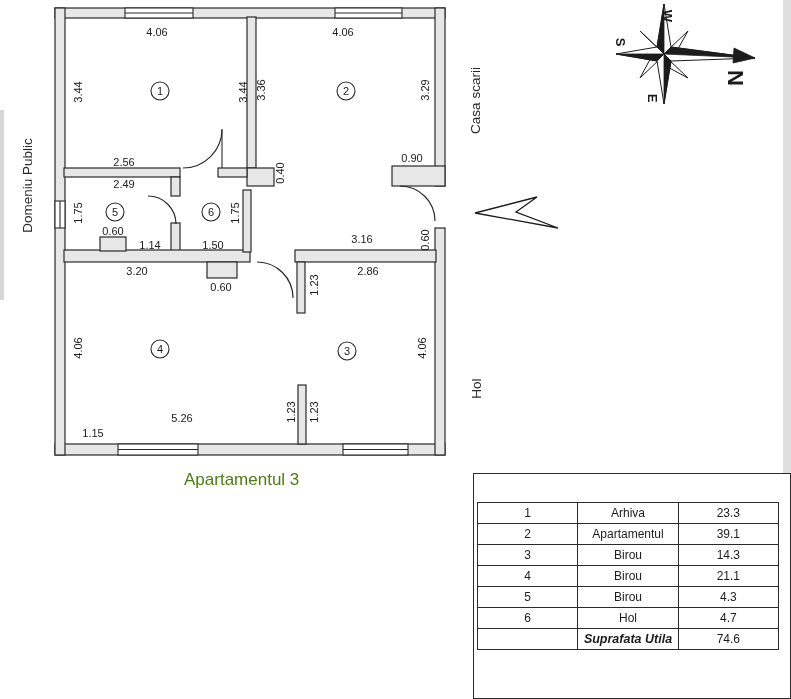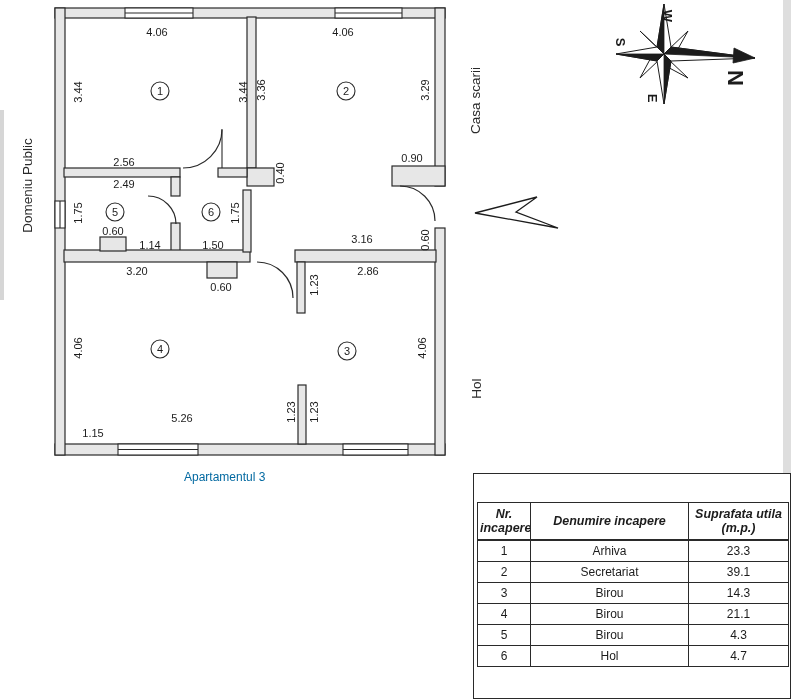--- a/index.html
+++ b/index.html
@@ -7,21 +7,21 @@
     position:relative;width:791px;height:699px;overflow:hidden;
     background:#ffffff;font-family:"Liberation Sans",sans-serif;color:#1c1c1c;
   }
   
   .edge-strip{position:absolute;background:#dedede;}
   
   .vlabel{
     position:absolute;font-size:13.5px;color:#2a2a2a;text-align:center;
     transform:rotate(-90deg);transform-origin:center center;white-space:nowrap;
   }
-  .hlabel{position:absolute;font-size:12px;color:#0369a1;white-space:nowrap;}
+  .hlabel{position:absolute;font-size:17px;color:#4d7c0f;white-space:nowrap;}
   
   svg text{font-family:"Liberation Sans",sans-serif;}
   .dim{font-size:11px;fill:#1c1c1c;}
   .roomnum{font-size:11px;fill:#1c1c1c;}
   .wall{fill:#e7e7e7;stroke:#2a2a2a;stroke-width:1.2;}
   .win{fill:#ffffff;stroke:#2a2a2a;stroke-width:1.1;}
   .thinline{stroke:#2a2a2a;stroke-width:1.1;fill:none;}
   .arc{stroke:#2a2a2a;stroke-width:1.2;fill:none;}
   .compass-dark{fill:#1c1c1c;stroke:#1c1c1c;stroke-width:0.8;}
   .compass-light{fill:#ffffff;stroke:#1c1c1c;stroke-width:1;}
@@ -180,33 +180,28 @@
 
   <div class="vlabel" style="left:-23px;top:178px;width:100px;">Domeniu Public</div>
   <div class="vlabel" style="left:430px;top:93px;width:90px;">Casa scarii</div>
   <div class="vlabel" style="left:456px;top:381px;width:40px;">Hol</div>
 
   <div class="hlabel" style="left:184px;top:470px;">Apartamentul 3</div>
 
   <div class="sheet-frame"></div>
   <table class="areas-table">
     <tbody>
-      <tr class="hdr">
-        <td class="c-nr">Nr. incapere</td>
-        <td class="c-name">Denumire incapere</td>
-        <td class="c-area">Suprafata utila (m.p.)</td>
-      </tr>
       <tr>
         <td>1</td>
         <td>Arhiva</td>
         <td>23.3</td>
       </tr>
       <tr>
         <td>2</td>
-        <td>Secretariat</td>
+        <td>Apartamentul</td>
         <td>39.1</td>
       </tr>
       <tr>
         <td>3</td>
         <td>Birou</td>
         <td>14.3</td>
       </tr>
       <tr>
         <td>4</td>
         <td>Birou</td>
@@ -215,16 +210,21 @@
       <tr>
         <td>5</td>
         <td>Birou</td>
         <td>4.3</td>
       </tr>
       <tr>
         <td>6</td>
         <td>Hol</td>
         <td>4.7</td>
       </tr>
+      <tr class="total">
+        <td></td>
+        <td class="bold-it">Suprafata Utila</td>
+        <td>74.6</td>
+      </tr>
     </tbody>
   </table>
 
 </div>
 
 </body></html>

